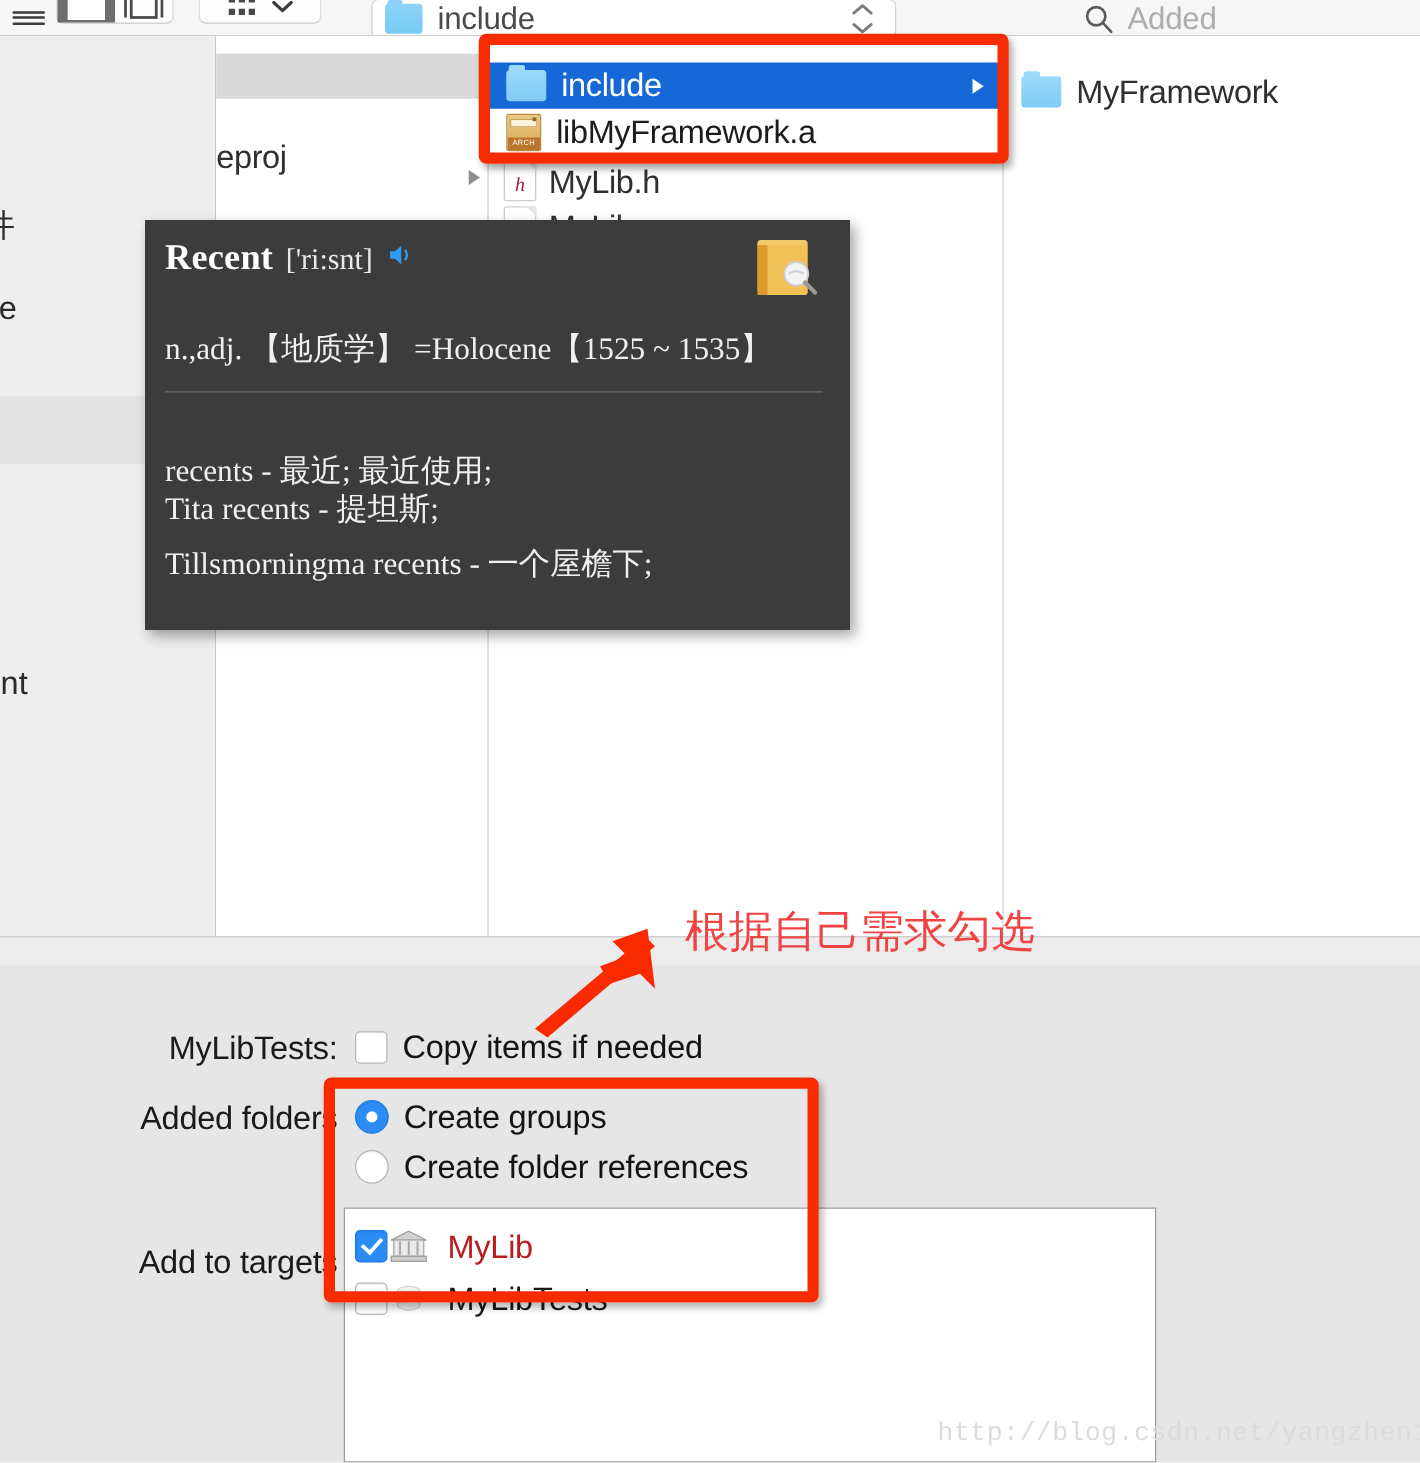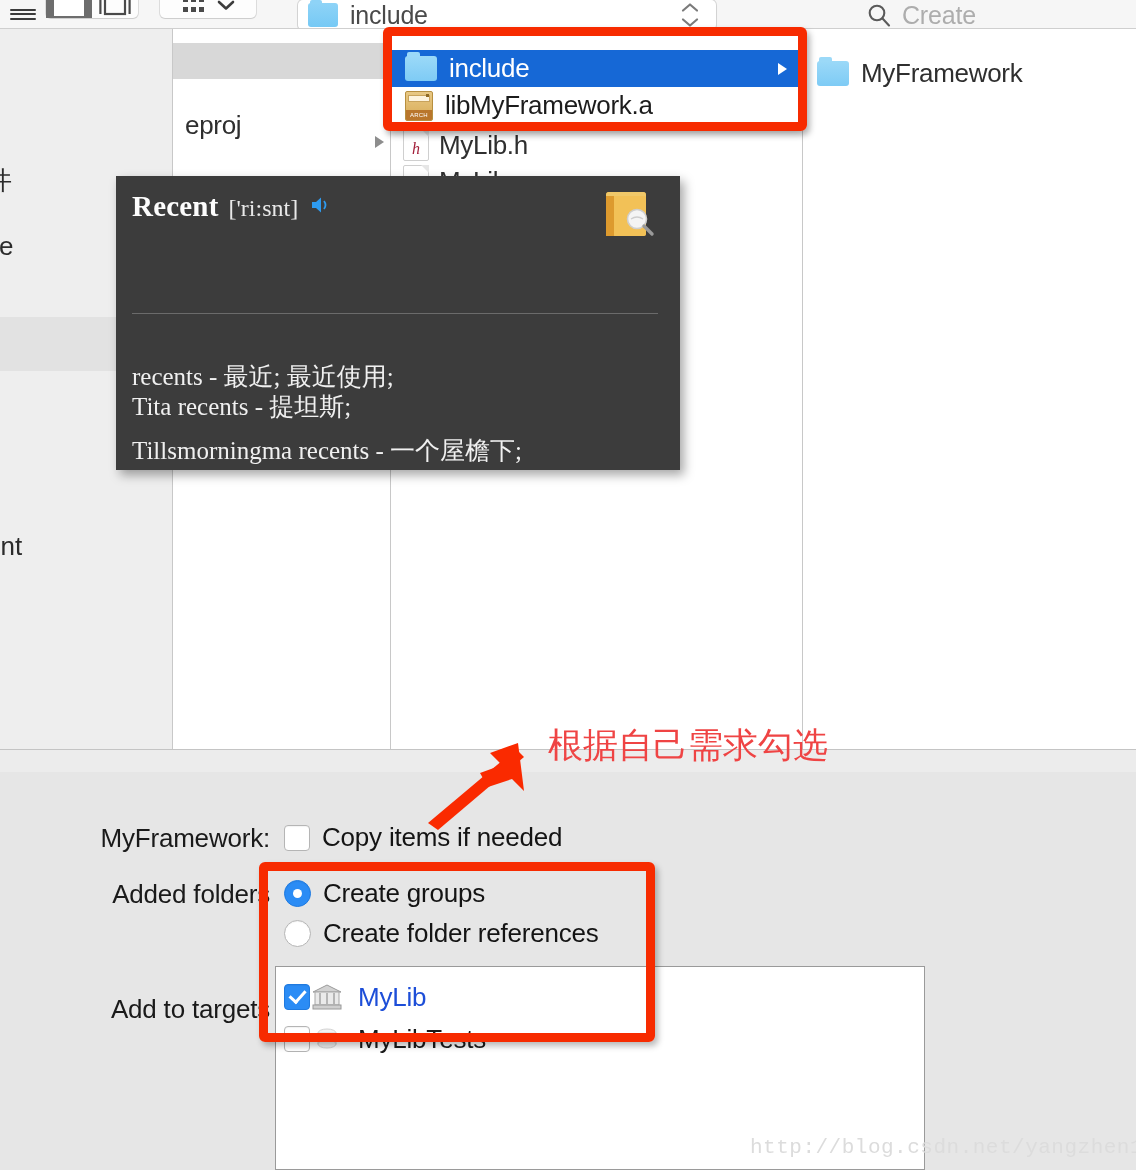--- a/index.html
+++ b/index.html
@@ -206,21 +206,21 @@
     border-radius: 6px;
     box-sizing: border-box;
     box-shadow: 3px 4px 6px rgba(0,0,0,0.28);
     z-index: 60;
     pointer-events: none;
   }
 
   
   .dict {
     position: absolute; left: 116px; top: 176px;
-    width: 564px; height: 294px;
+    width: 564px; height: 328px;
     background: #3c3c3c;
     box-shadow: 4px 5px 10px rgba(0,0,0,0.35);
     z-index: 70;
     color: #f2f2f2;
     font-family: "Liberation Serif", serif;
     overflow: hidden;
   }
   .dict-head {
     position:absolute; left: 16px; top: 14px;
     display:flex; align-items: baseline;
@@ -311,21 +311,21 @@
   .targets-box {
     position: absolute; left: 275px; top: 966px;
     width: 650px; height: 204px;
     background: #ffffff;
     border: 1px solid #9a9a9a;
     box-sizing: border-box;
   }
   .target-row {
     position:absolute; left: 8px; display:flex; align-items:center; height: 40px;
   }
-  .target-row .tname { font-size: 26px; color:#1d4ed8; margin-left: 14px; letter-spacing:-0.2px;}
+  .target-row .tname { font-size: 26px; color:#b91c1c; margin-left: 14px; letter-spacing:-0.2px;}
   .target-row.dim .tname { color:#1a1a1a; }
 
   .lib-ico { width: 34px; height: 30px; flex:0 0 auto; }
 
   
   .annot-text {
     position: absolute; left: 548px; top: 722px;
     font-size: 35px; color: #ef4444;
     font-family: "DejaVu Sans", sans-serif;
     white-space: nowrap;
@@ -401,21 +401,21 @@
             <polyline points="3,3 10,9 17,3" fill="none" stroke="#7b7b7b" stroke-width="2.2" stroke-linecap="round" stroke-linejoin="round"></polyline>
           </svg>
       </span>
     </div>
 
     <div class="searchfield">
       <svg width="26" height="26" viewBox="0 0 26 26">
         <circle cx="11" cy="11" r="7.3" fill="none" stroke="#5a5a5a" stroke-width="2.1"></circle>
         <line x1="16.3" y1="16.3" x2="23" y2="23.5" stroke="#5a5a5a" stroke-width="2.1" stroke-linecap="round"></line>
       </svg>
-      <span class="search-text">Create</span>
+      <span class="search-text">Added</span>
     </div>
   </div>
 
   <div class="browser">
 
     <div class="col col-sidebar">
       <div class="sb-row" style="top: 124px;">
         <span class="sb-clip">件</span>
       </div>
       <div class="sb-row" style="top: 190px;">
@@ -427,21 +427,21 @@
       <div class="sb-row" style="top: 490px;">
         <span class="sb-clip">ent</span>
       </div>
     </div>
     <div class="col-divider" style="left: 172px;"></div>
 
     <div class="col col-b">
       <div class="fr sel-gray" style="left:0; top: 14px; width: 217px;">
         <span class="nm"></span>
       </div>
-      <div class="fr" style="left:12px; top: 78px; width: 217px;">
+      <div class="fr" style="left:0; top: 78px; width: 217px;">
         <span class="nm" style="margin-left:0">eproj</span>
       </div>
       <div class="disclosure" style="top: 113px; right: 6px;"></div>
     </div>
     <div class="col-divider" style="left: 390px;"></div>
 
     <div class="col col-c">
       <div class="fr" style="left: 12px; top: 98px;">
         <span class="ico-h">h</span>
         <span class="nm">MyLib.h</span>
@@ -498,32 +498,33 @@
         <rect x="4" y="2" width="40" height="44" rx="3" fill="#e8a93a"></rect>
         <rect x="4" y="2" width="40" height="7" rx="3" fill="#f0c869"></rect>
         <rect x="11" y="6" width="33" height="40" rx="2" fill="#f2c157"></rect>
         <rect x="4" y="6" width="8" height="40" fill="#dd9a2e"></rect>
         <circle cx="35" cy="29" r="9.5" fill="#f4f4f4" stroke="#cfcfcf" stroke-width="1.6"></circle>
         <path d="M29 29 q6 -4 12 0" fill="none" stroke="#cdcdcd" stroke-width="1.4"></path>
         <line x1="42" y1="36" x2="50" y2="44" stroke="#9a9a9a" stroke-width="3.4" stroke-linecap="round"></line>
       </svg>
     </div>
 
+    <div class="dict-def">n.,adj. 【地质学】 =Holocene【1525 ~ 1535】</div>
     <div class="dict-rule"></div>
 
     <div class="dict-line" style="top: 184px;">recents - 最近; 最近使用;</div>
     <div class="dict-line" style="top: 214px;">Tita recents - 提坦斯;</div>
     <div class="dict-line" style="top: 258px;">Tillsmorningma recents - 一个屋檐下;</div>
   </div>
 
   <div class="panel">
     <div class="panel-gap"></div>
   </div>
 
-  <div class="frm-label" style="left: 60px; top: 823px; width: 210px;">MyFramework:</div>
+  <div class="frm-label" style="left: 60px; top: 823px; width: 210px;">MyLibTests:</div>
   <div class="opt-row" style="left: 284px; top: 822px;">
     <span class="cbx"></span>
     <span class="txt">Copy items if needed</span>
   </div>
 
   <div class="frm-label" style="left: 60px; top: 879px; width: 210px;">Added folders</div>
   <div class="opt-row" style="left: 284px; top: 878px;">
     <span class="radio on"></span>
     <span class="txt">Create groups</span>
   </div>

